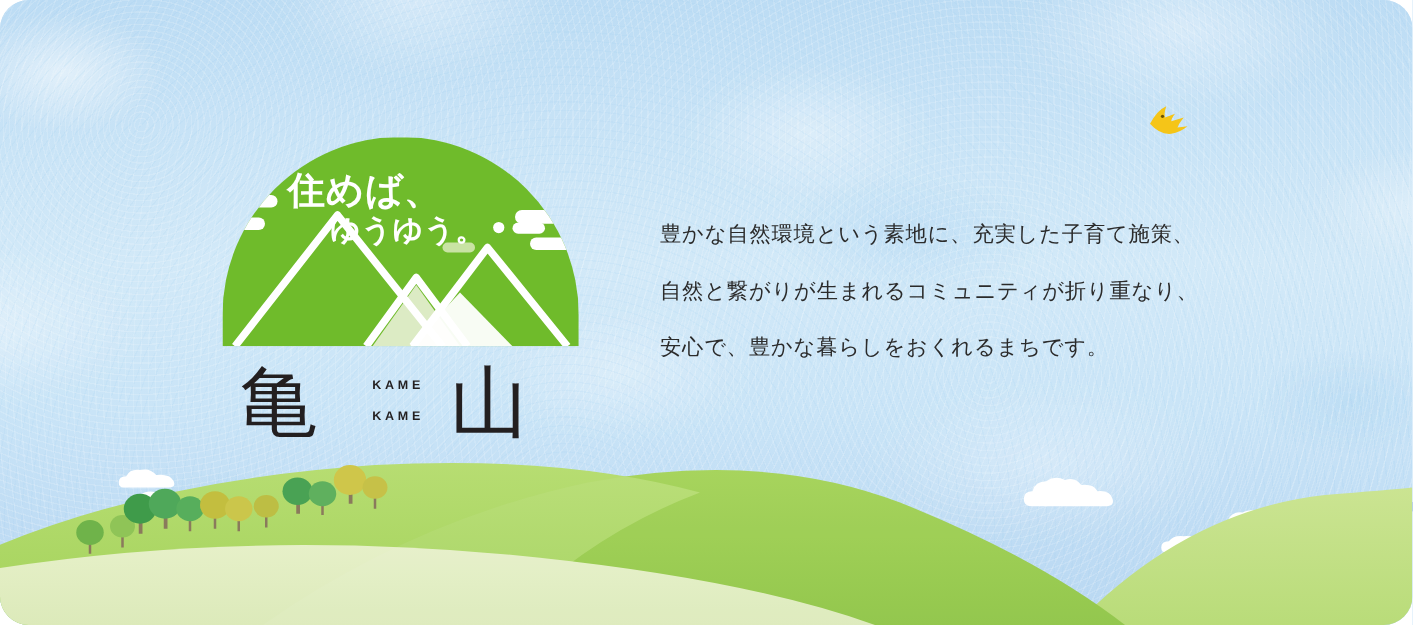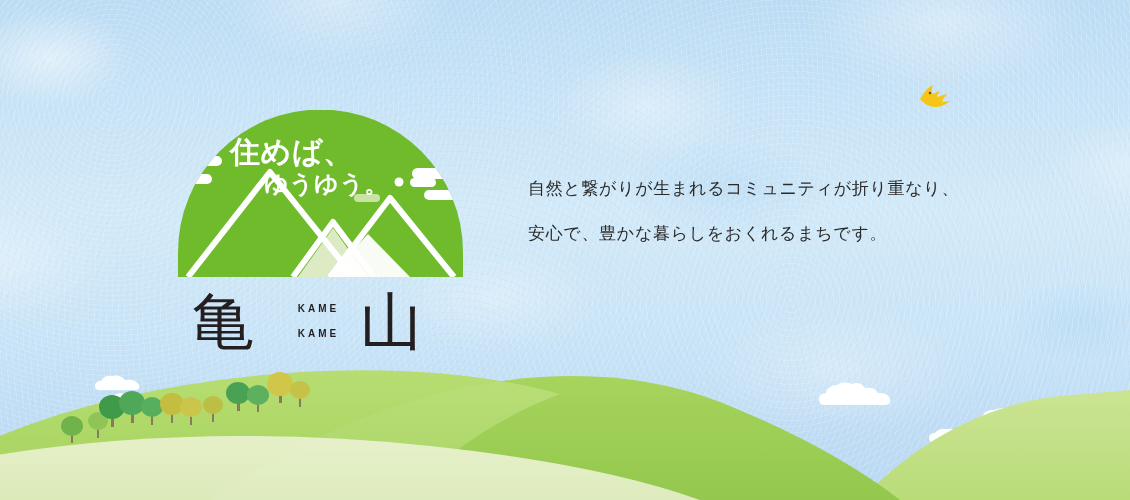--- a/index.html
+++ b/index.html
@@ -11,20 +11,21 @@
     font-family: "Liberation Sans", "DejaVu Sans", sans-serif;
     background: #ffffff;
   }
 
   .stage {
     position: relative;
     width: 1130px;
     height: 500px;
     overflow: hidden;
     background: #cfe6f8;
+    border-radius: 23px;
   }
 
   
   .sky {
     position: absolute;
     inset: 0;
     background:
       linear-gradient(180deg,
         #bcdcf4 0%,
         #c6e2f6 18%,
@@ -337,17 +338,18 @@
       <div class="kanji kanji-kame">亀</div>
       <div class="romaji">
         <span>KAME</span>
         <span>KAME</span>
       </div>
       <div class="kanji kanji-yama">山</div>
     </div>
   </div>
 
   <div class="lead">
+    <p>豊かな自然環境という素地に、充実した子育て施策、</p>
     <p>自然と繋がりが生まれるコミュニティが折り重なり、</p>
     <p>安心で、豊かな暮らしをおくれるまちです。</p>
   </div>
 
 </div>
 
 </body></html>

